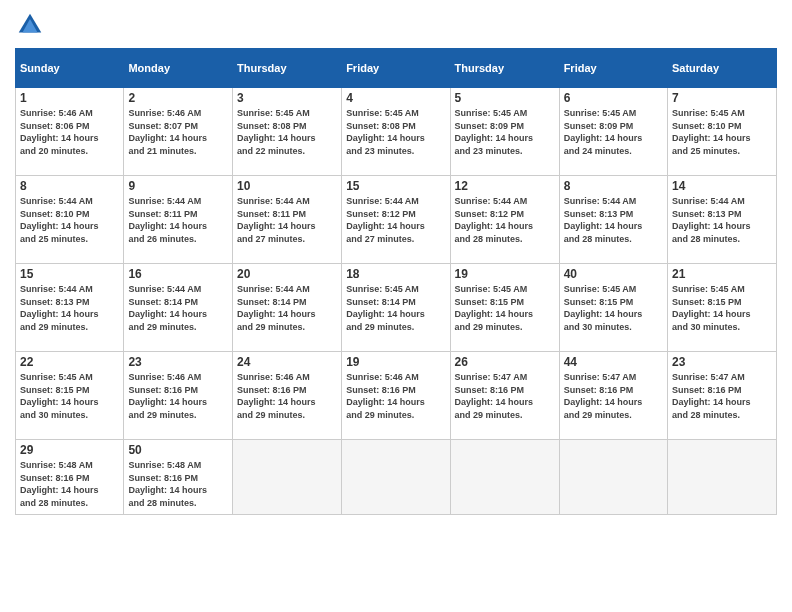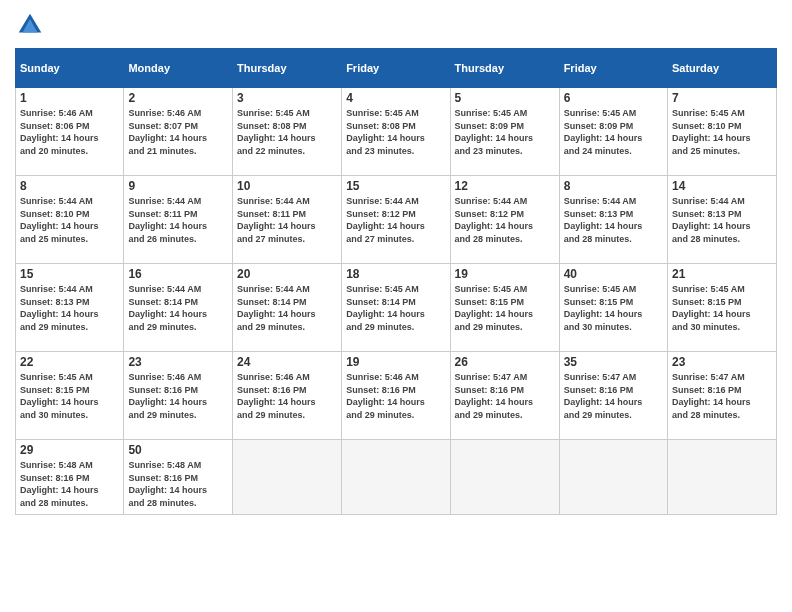--- a/index.html
+++ b/index.html
@@ -237,21 +237,21 @@
           </td>
           <td>
             <span class="day-num">19</span>
             <div class="day-info">Sunrise: 5:46 AM<br>Sunset: 8:16 PM<br>Daylight: 14 hours<br>and 29 minutes.</div>
           </td>
           <td>
             <span class="day-num">26</span>
             <div class="day-info">Sunrise: 5:47 AM<br>Sunset: 8:16 PM<br>Daylight: 14 hours<br>and 29 minutes.</div>
           </td>
           <td>
-            <span class="day-num">35</span>
+            <span class="day-num">44</span>
             <div class="day-info">Sunrise: 5:47 AM<br>Sunset: 8:16 PM<br>Daylight: 14 hours<br>and 29 minutes.</div>
           </td>
           <td>
             <span class="day-num">23</span>
             <div class="day-info">Sunrise: 5:47 AM<br>Sunset: 8:16 PM<br>Daylight: 14 hours<br>and 28 minutes.</div>
           </td>
         </tr>
         <tr>
           <td>
             <span class="day-num">29</span>

